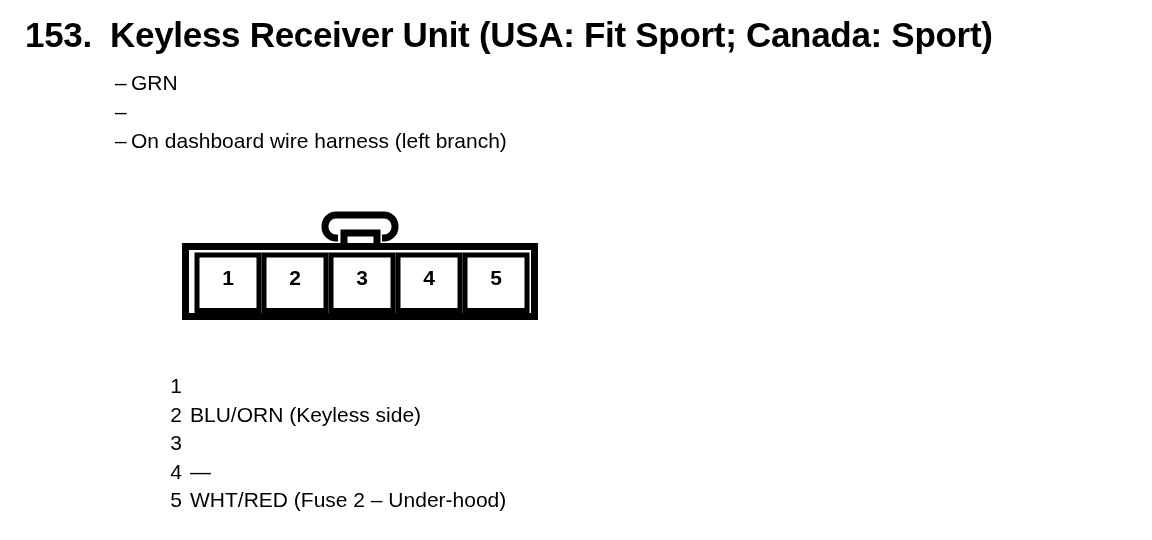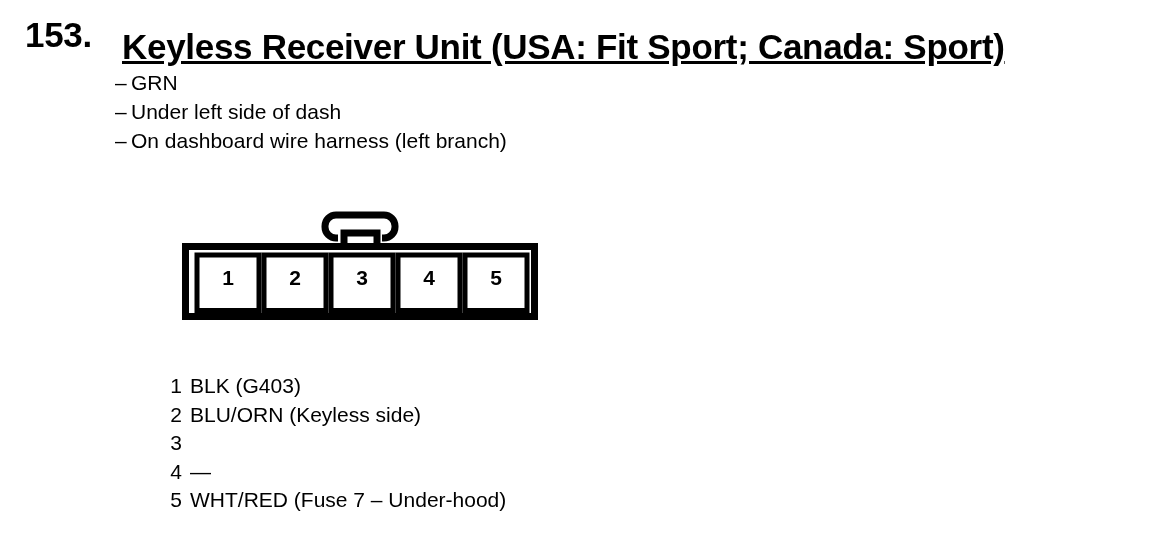--- a/index.html
+++ b/index.html
@@ -19,21 +19,21 @@
     left: 25px;
     top: 15px;
     display: flex;
     font-weight: 700;
     font-size: 35px;
     line-height: 1.15;
     letter-spacing: -0.3px;
     white-space: nowrap;
   }
   .section-no { flex: 0 0 85px; }
-  .title-text { margin: 12px; font-size: inherit; font-weight: inherit; letter-spacing: inherit; text-decoration: underline; }
+  .title-text { margin: 0; font-size: inherit; font-weight: inherit; letter-spacing: inherit; }
 
   
   .details {
     position: absolute;
     left: 115px;
     top: 68px;
     font-size: 21px;
     line-height: 29px;
   }
   .detail-line { display: flex; white-space: nowrap; }
@@ -74,21 +74,20 @@
     <h1 class="title-text">Keyless Receiver Unit (USA: Fit Sport; Canada: Sport)</h1>
   </div>
 
   <div class="details">
     <div class="detail-line">
       <span class="detail-dash">–</span>
       <span class="detail-text">GRN</span>
     </div>
     <div class="detail-line">
       <span class="detail-dash">–</span>
-      <span class="detail-text">Under left side of dash</span>
     </div>
     <div class="detail-line">
       <span class="detail-dash">–</span>
       <span class="detail-text">On dashboard wire harness (left branch)</span>
     </div>
   </div>
 
   <svg class="connector-svg" width="370" height="120" viewBox="0 0 370 120">
 
     <g>
@@ -119,32 +118,31 @@
       <g>
         <rect x="290" y="50" width="62" height="55.5" fill="#fff" stroke="#000" stroke-width="5"></rect>
         <text class="cavity-num" x="321" y="80">5</text>
       </g>
     </g>
   </svg>
 
   <div class="pins">
     <div class="pin-row">
       <span class="pin-num">1</span>
-      <span class="pin-label">BLK (G403)</span>
     </div>
     <div class="pin-row">
       <span class="pin-num">2</span>
       <span class="pin-label">BLU/ORN (Keyless side)</span>
     </div>
     <div class="pin-row">
       <span class="pin-num">3</span>
     </div>
     <div class="pin-row">
       <span class="pin-num">4</span>
       <span class="pin-label">—</span>
     </div>
     <div class="pin-row">
       <span class="pin-num">5</span>
-      <span class="pin-label">WHT/RED (Fuse 7 – Under-hood)</span>
+      <span class="pin-label">WHT/RED (Fuse 2 – Under-hood)</span>
     </div>
   </div>
 
 </div>
 
 </body></html>

